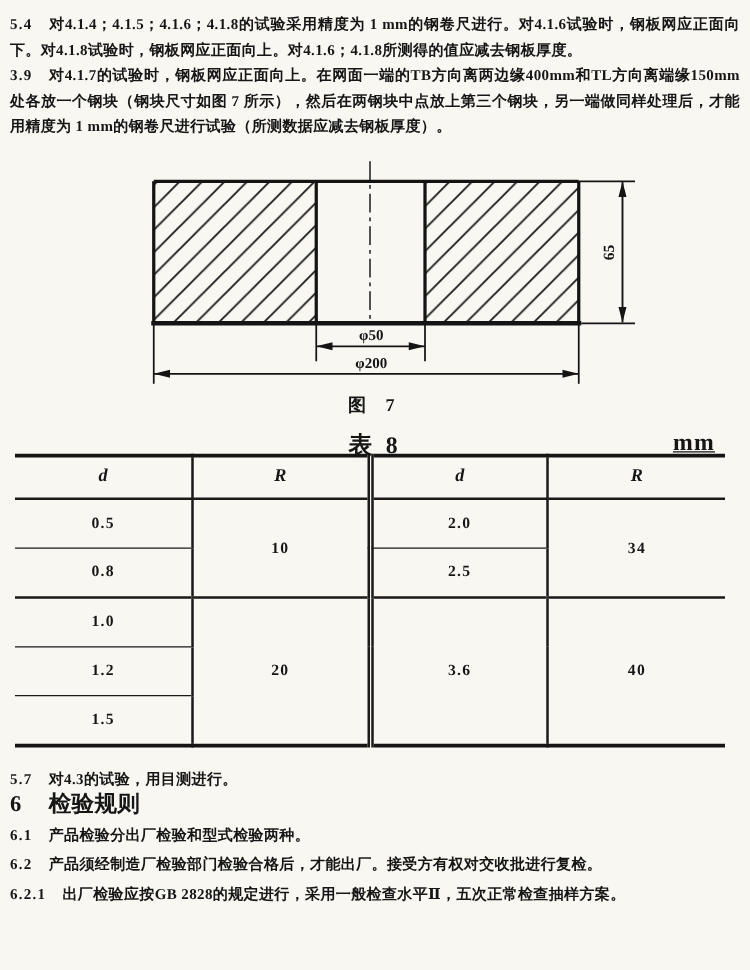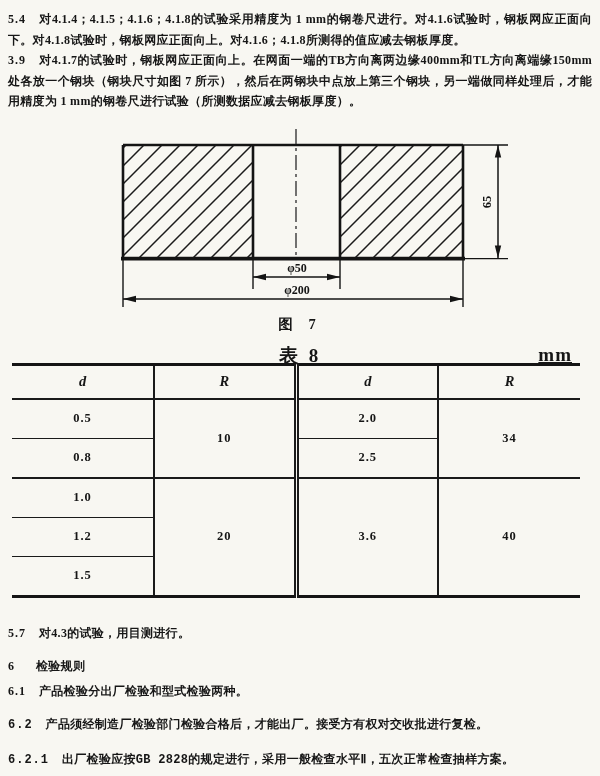--- a/index.html
+++ b/index.html
@@ -9,25 +9,25 @@
     font-family:"Liberation Serif","DejaVu Serif",serif;
   }
   .page{padding:5px 8px 0;}
   p.item{
     margin:0;font-size:12px;line-height:20.5px;
     text-align:justify;font-weight:bold;letter-spacing:0.3px;
   }
   p.item .num{font-weight:bold;margin-right:13px;letter-spacing:1px;white-space:nowrap;}
   p.p54{margin-top:4px;}
   p.p56{margin-top:5px;}
-  p.p57{margin-top:25px;}
-  p.sect{margin-top:13px;font-size:12px;}
+  p.p57{margin-top:15px;}
+  p.sect{font-size:18px;}
   p.sect .num{margin-right:21px;}
   p.p61{margin-top:4px;}
-  p.tight{margin-top:14px;font-family:Liberation Mono, monospace;}
+  p.tight{margin-top:3px;}
 
   .fig{margin:15px -8px 0;}
   .fig svg{display:block;}
   .fig-cap{
     text-align:center;font-weight:bold;font-size:14.5px;
     letter-spacing:6px;margin-top:2px;
   }
 
   .tbl-head{position:relative;margin-top:9px;height:18px;font-size:19px;font-weight:bold;}
   .tbl-title{position:absolute;left:0;right:0;top:0;text-align:center;letter-spacing:3px;}

